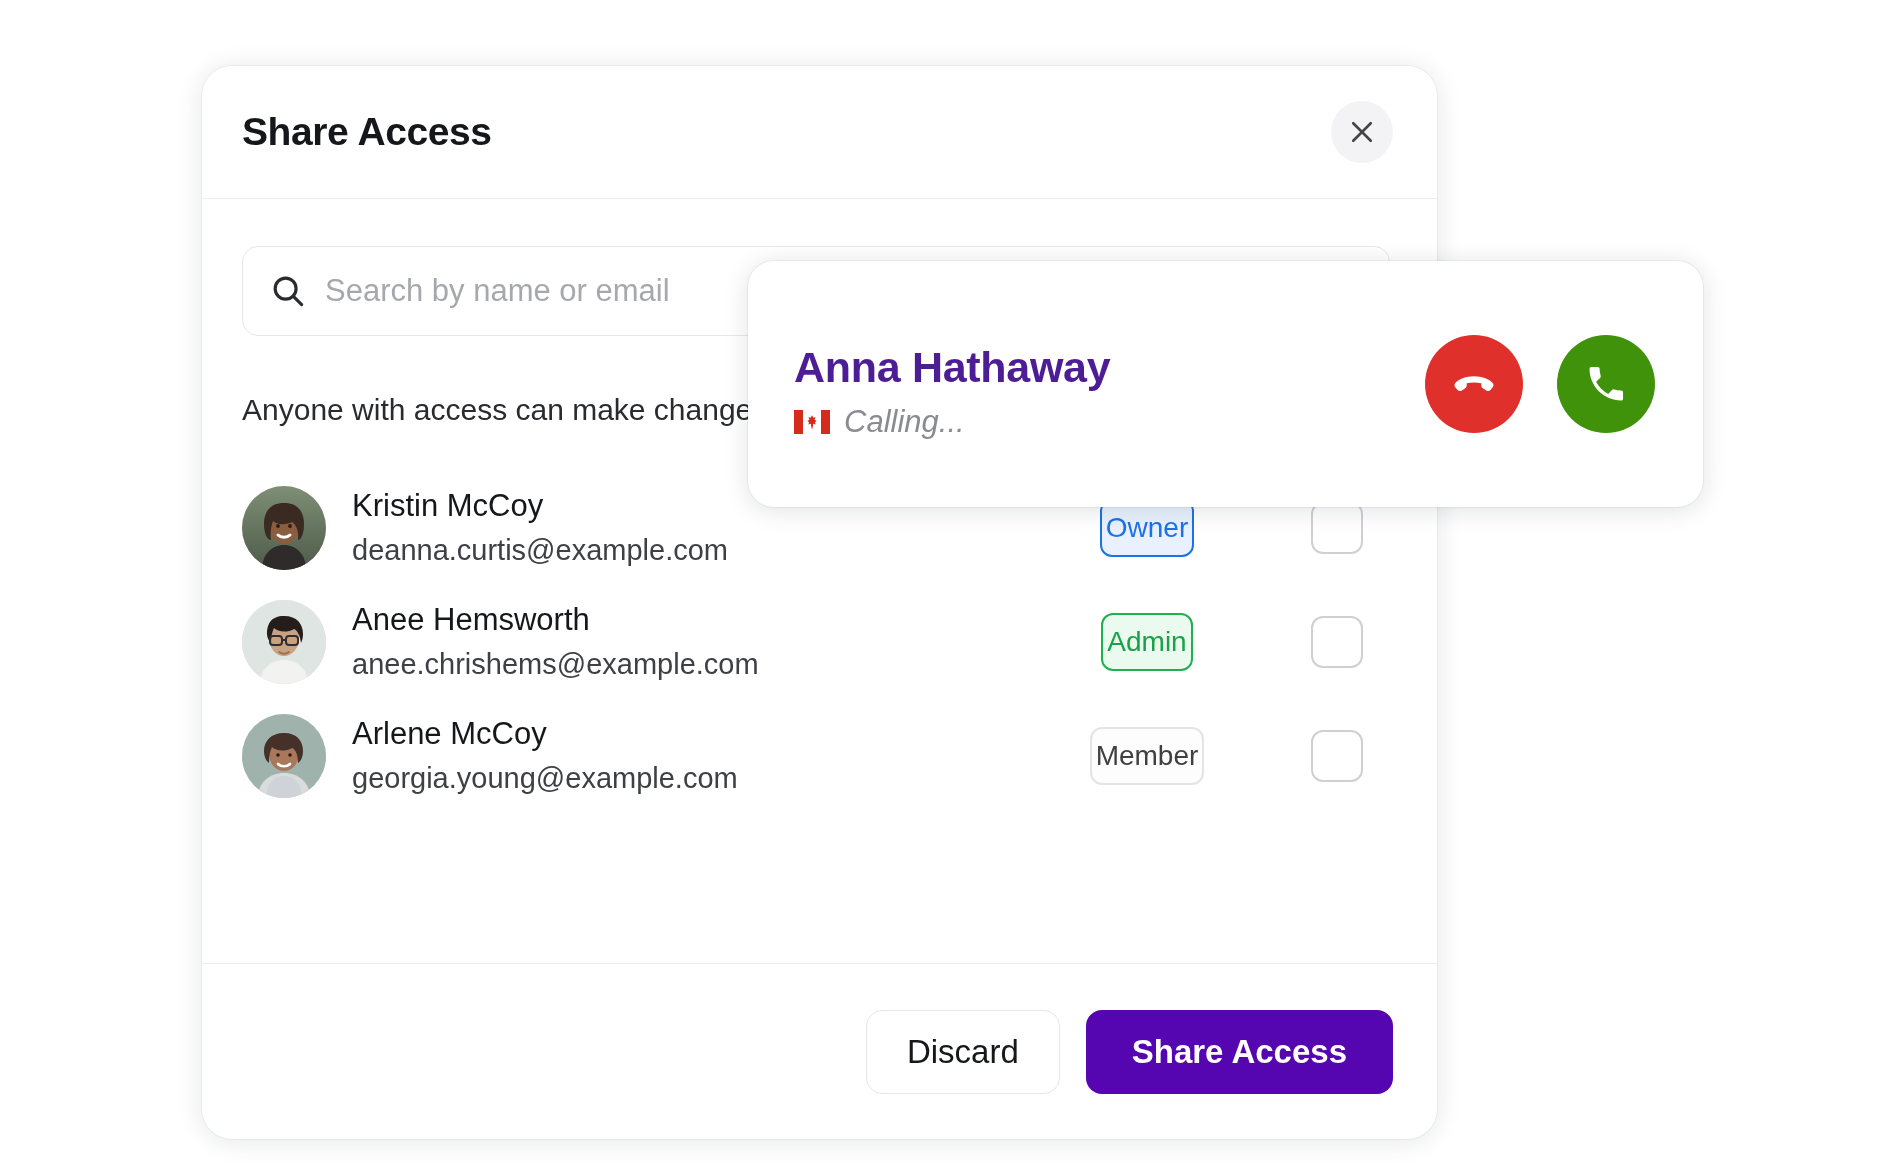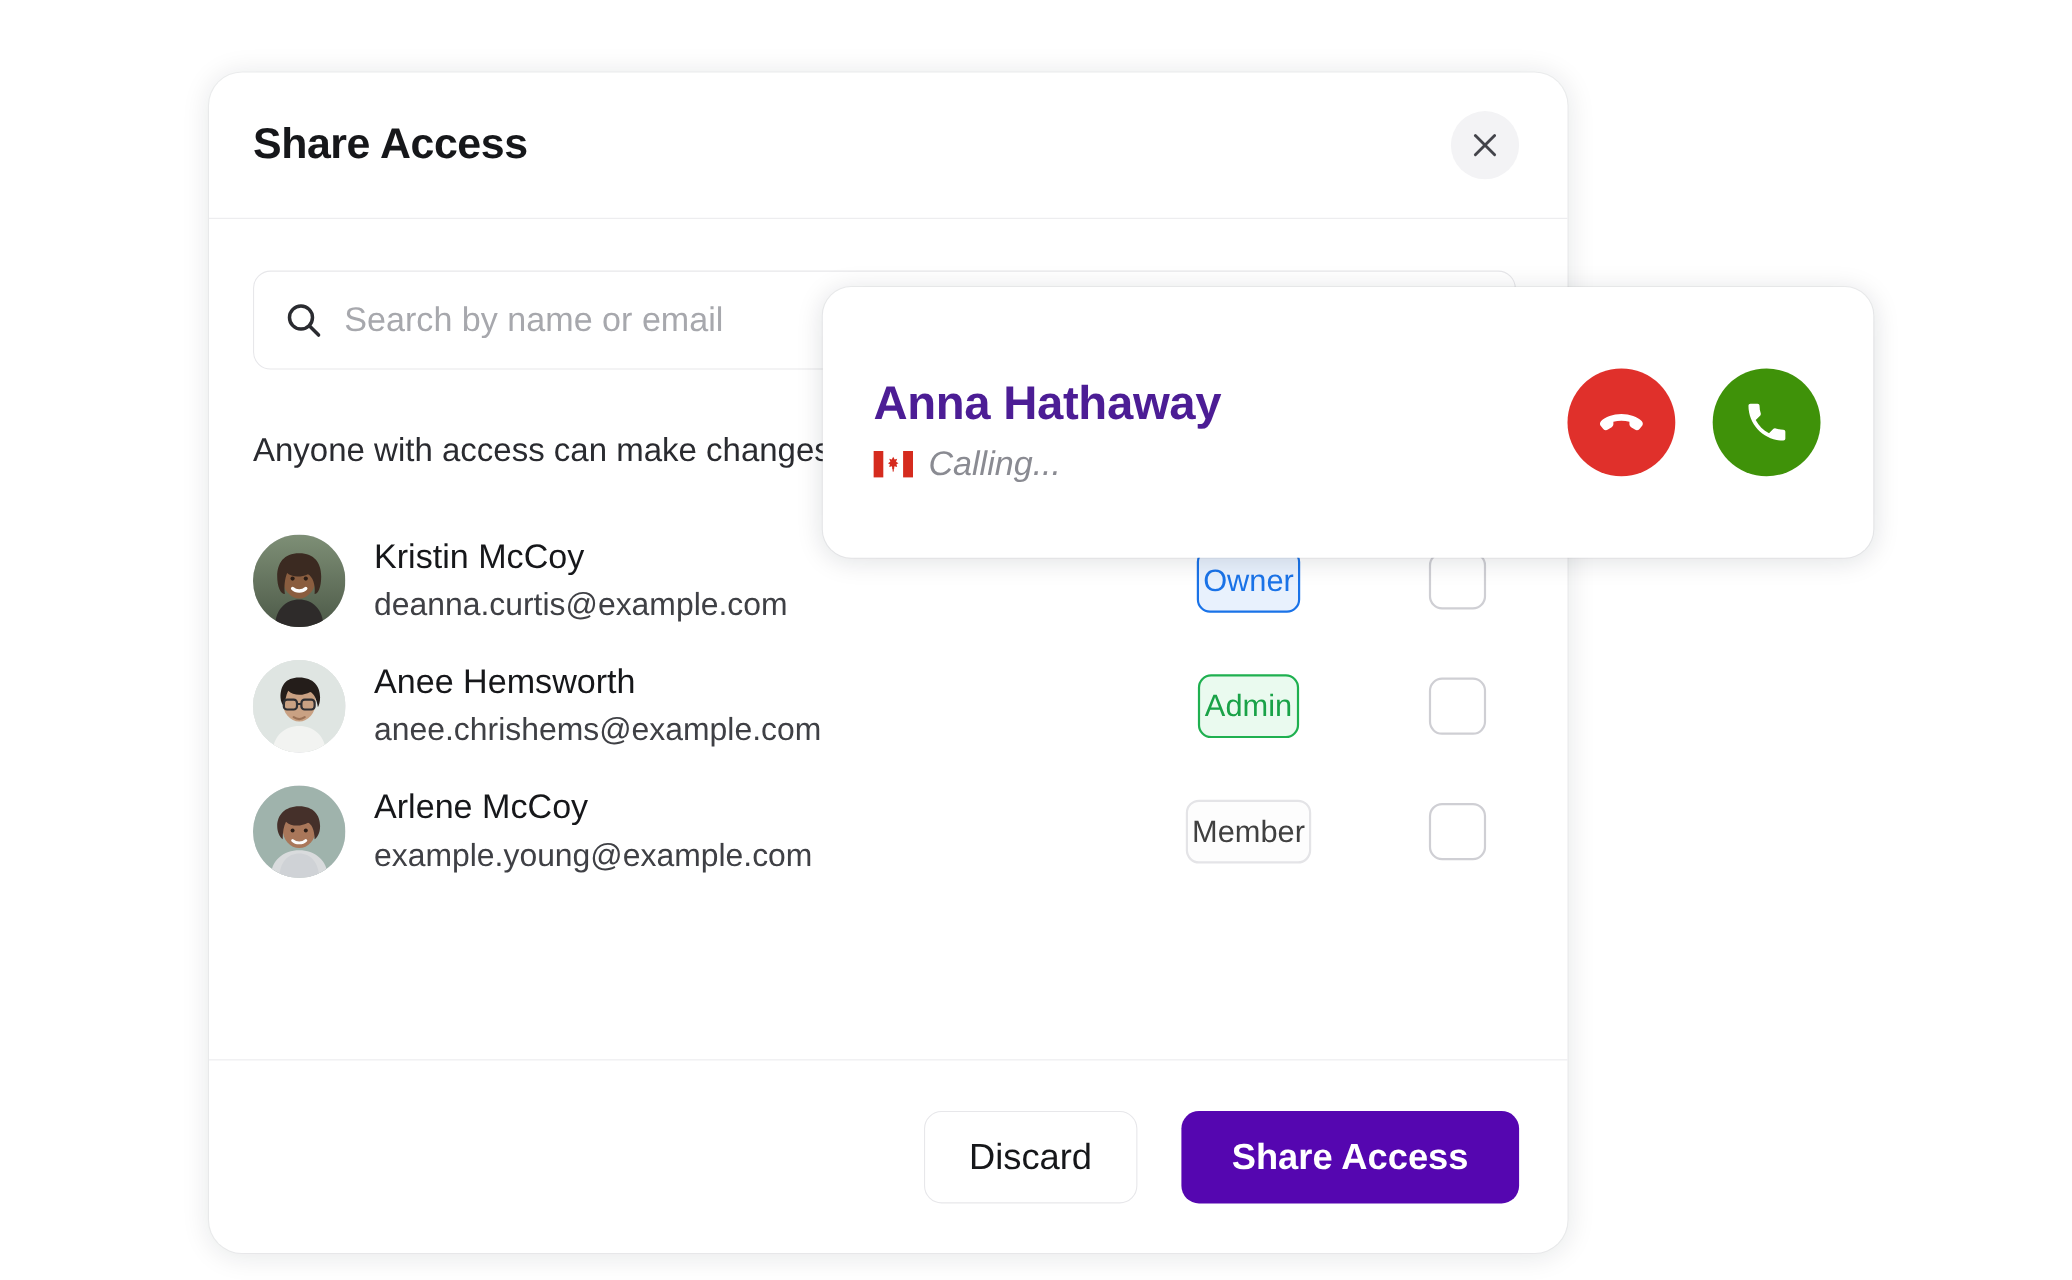--- a/index.html
+++ b/index.html
@@ -15,21 +15,21 @@
   #stage {
     position: relative;
     width: 1884px;
     height: 1164px;
     background: #ffffff;
   }
 
   
   .modal {
     position: absolute;
-    left: 190px;
+    left: 202px;
     top: 66px;
     width: 1235px;
     height: 1073px;
     background: #ffffff;
     border-radius: 30px;
     box-shadow: 0 2px 26px rgba(16,24,40,0.11), 0 0 0 1px rgba(16,24,40,0.045);
     display: flex;
     flex-direction: column;
   }
 
@@ -173,21 +173,21 @@
     cursor: pointer;
   }
 
   
   .modal-footer {
     flex: 0 0 176px;
     border-top: 1px solid #ececee;
     display: flex;
     align-items: center;
     justify-content: flex-end;
-    gap: 40px;
+    gap: 26px;
     padding: 0 44px;
   }
 
   .btn {
     height: 84px;
     border-radius: 16px;
     font-family: "Liberation Sans", sans-serif;
     font-size: 33px;
     cursor: pointer;
     display: inline-flex;
@@ -354,21 +354,21 @@
               <path d="M24 84c0-14 8-22 18-22s18 8 18 22z" fill="#cfd2d6"></path>
               <ellipse cx="42" cy="40" rx="15" ry="17" fill="#a9775a"></ellipse>
               <path d="M42 19c13 0 19 8 19 18 0 7-3 11-5 12 0-9-3-14-6-15-7 4-16 3-20-1-2 4-3 9-3 16-3-2-5-7-5-12 0-10 7-18 20-18z" fill="#45302a"></path>
               <circle cx="36" cy="41" r="1.8" fill="#2b1d16"></circle>
               <circle cx="48" cy="41" r="1.8" fill="#2b1d16"></circle>
               <path d="M36 50c3 3 9 3 12 0" stroke="#fbfbfb" stroke-width="2.6" fill="none" stroke-linecap="round"></path>
             </svg>
           </div>
           <div class="member-info">
             <div class="member-name">Arlene McCoy</div>
-            <div class="member-email">example.young@example.com</div>
+            <div class="member-email">georgia.young@example.com</div>
           </div>
           <div class="badge-cell">
             <span class="badge badge-member">Member</span>
           </div>
           <div class="check-cell">
             <div class="checkbox"></div>
           </div>
         </div>
 
       </div>

